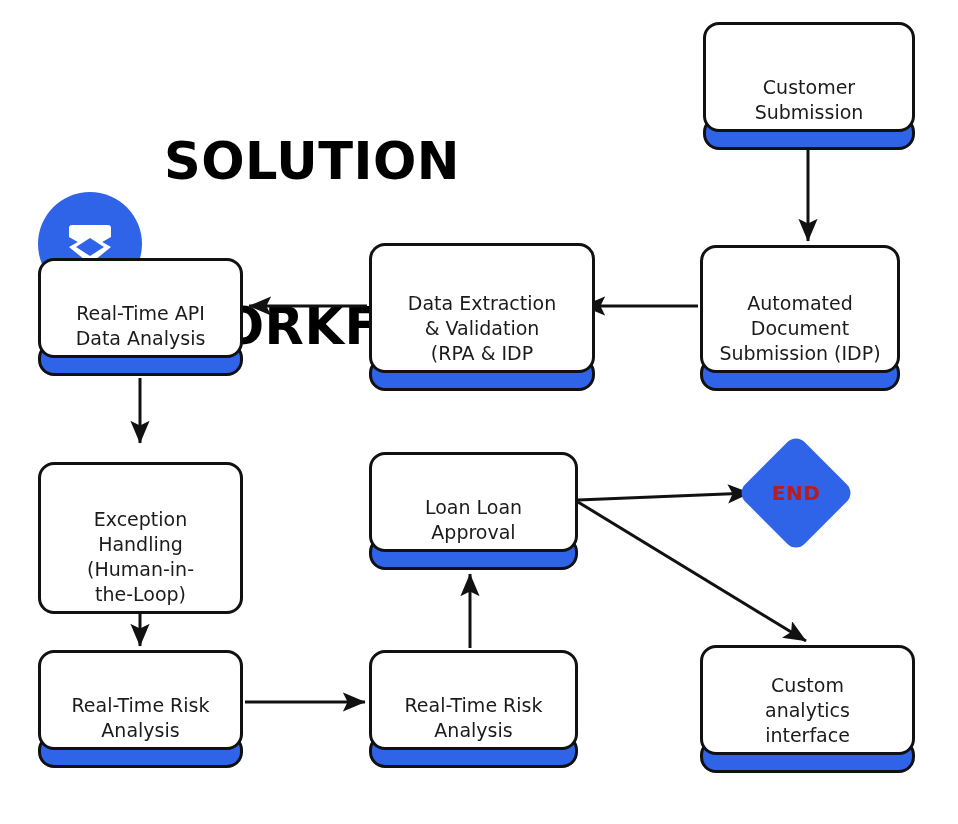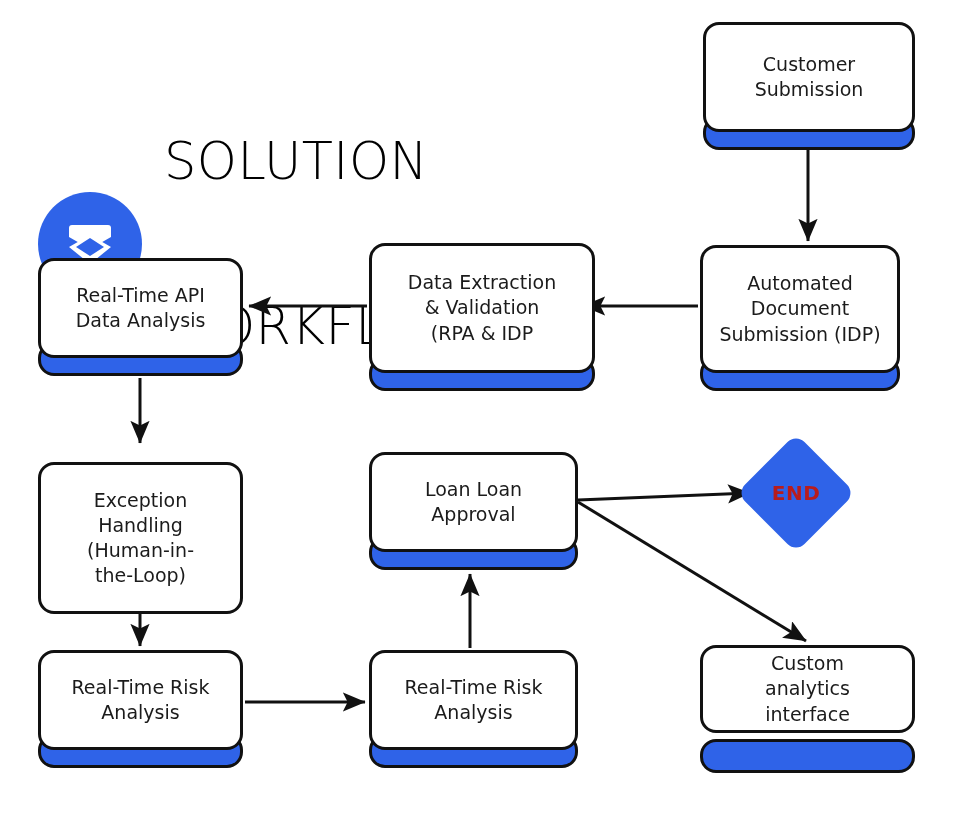--- a/index.html
+++ b/index.html
@@ -37,21 +37,21 @@
   }
   #logo-badge svg { display: block; }
   #title-block {
     font-size: 51px;
     line-height: 1.08;
     letter-spacing: 0.5px;
     font-weight: 300;
     color: #000000;
     white-space: pre;
   }
-  #title-block .tline { display: block; }
+  #title-block .tline { display: block; font-weight: bold; }
 
   
   #flow {
     position: absolute;
     left: 0;
     top: 0;
     width: 958px;
     height: 824px;
   }
   #edges {
@@ -72,21 +72,21 @@
     position: absolute;
     left: 0;
     top: 0;
     width: 100%;
     height: 100%;
     box-sizing: border-box;
     background: #ffffff;
     border: 3px solid #111111;
     border-radius: 16px;
     display: flex;
-    align-items: center;
+    align-items: flex-end;
     justify-content: center;
     text-align: center;
     padding: 4px 10px;
     z-index: 2;
   }
   .node .shadowbar {
     position: absolute;
     left: 0;
     width: 100%;
     height: 34px;
@@ -235,21 +235,21 @@
   </div>
 
   <div class="node" id="node-real-time-risk-analysis-mid" style="left:369px; top:650px; width:209px; height:100px;">
     <div class="shadowbar" style="top:84px;"></div>
     <div class="card">
       <span class="label">Real-Time Risk
 Analysis</span>
     </div>
   </div>
 
-  <div class="node" id="node-custom-analytics-interface" style="left:700px; top:645px; width:215px; height:88px;">
+  <div class="node" id="node-custom-analytics-interface" style="left:700px; top:645px; width:215px; height:110px;">
     <div class="shadowbar" style="top:94px;"></div>
     <div class="card">
       <span class="label">Custom
 analytics
 interface</span>
     </div>
   </div>
 
   <div id="node-end" style="left:754px; top:451px;">
     <div class="diamond"></div>

